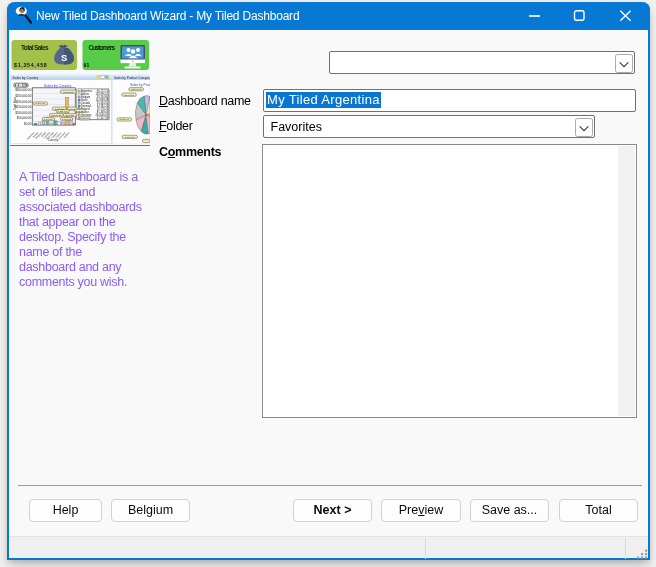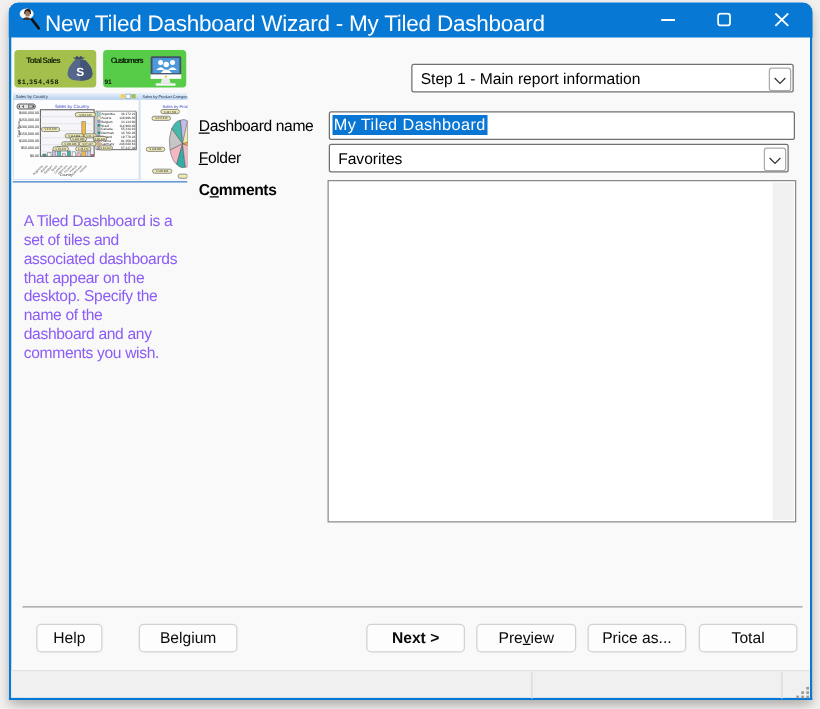--- a/index.html
+++ b/index.html
@@ -2,21 +2,21 @@
 <html><head>
 <meta charset="utf-8">
 <style>
   html,body{margin:0;padding:0;}
   body{width:656px;height:567px;background:#f1f0ef;font-family:"Liberation Sans",sans-serif;overflow:hidden;position:relative;}
   .abs{position:absolute;}
   #win{left:7px;top:2px;width:639px;height:556px;background:#f9f9f9;
        border:2px solid #0878d5;border-top:none;border-radius:8px 8px 0 0;
        box-shadow:0 7px 12px -2px rgba(0,0,0,.20),0 2px 5px rgba(0,0,0,.10);}
   #titlebar{left:7px;top:2px;width:643px;height:28px;background:#0878d5;border-radius:8px 8px 0 0;}
-  #title{left:36px;top:8.5px;font-size:18px;letter-spacing:-0.2px;color:#fff;white-space:nowrap;text-align:right;}
+  #title{left:36px;top:8.5px;font-size:12px;letter-spacing:-0.2px;color:#fff;white-space:nowrap;text-align:right;}
   
   .combo{background:#fff;border:1px solid #707070;border-radius:2px;box-sizing:border-box;}
   .combobtn{position:absolute;top:2px;right:1px;width:16px;height:17px;border:1px solid #ababab;border-radius:2.5px;background:#fff;}
   .chev{position:absolute;left:3px;top:5.5px;width:10px;height:8px;}
   .lbl{font-size:12.5px;letter-spacing:-0.3px;color:#000;}
   .btn{position:absolute;height:23px;box-sizing:border-box;background:#fdfdfd;border:1px solid #d1d1d1;border-radius:4px;
        font-size:12.5px;color:#0b0b0b;text-align:center;line-height:21px;}
 </style>
 </head>
 <body>
@@ -212,56 +212,55 @@
       <text x="359.25" y="293.4">$ 106,926</text>
     </g>
   <rect x="0" y="315" width="420" height="4.0" fill="#3a7ac8"></rect>
   </svg>
 
   <div class="abs" style="left:19px;top:170px;font-size:12.5px;letter-spacing:-0.28px;line-height:15px;color:#8b5cf6;">
     A Tiled Dashboard is a<br>set of tiles and<br>associated dashboards<br>that appear on the<br>desktop. Specify the<br>name of the<br>dashboard and any<br>comments you wish.
   </div>
 
   <div class="abs combo" style="left:329px;top:51px;width:306px;height:23px;">
-    <div class="abs" style="left:6.5px;top:4px;font-size:12.5px;">Step 1 - Main report information</div>
     <div class="combobtn">
       <svg class="chev" viewBox="0 0 10 8">
         <path d="M0.7 1.4 L5 5.7 L9.3 1.4" fill="none" stroke="#3a3a3a" stroke-width="1.1"></path>
       </svg>
     </div>
   </div>
 
   <div class="abs lbl" style="left:159px;top:93.5px;"><u>D</u>ashboard name</div>
   <div class="abs lbl" style="left:159px;top:119px;"><u>F</u>older</div>
   <div class="abs lbl" style="left:159px;top:144.5px;font-weight:bold;">C<u>o</u>mments</div>
 
   <div class="abs" style="left:263px;top:89px;width:373px;height:23px;background:#fff;border:1px solid #707070;border-radius:2px;box-sizing:border-box;">
-    <div class="abs" style="left:1.5px;top:2px;height:15.5px;background:#0a76d3;color:#fff;font-size:13px;letter-spacing:0.33px;line-height:15.5px;padding:0 1px 0 1.5px;">My Tiled Dashboard</div>
-  </div>
-
-  <div class="abs combo" style="left:263px;top:115px;width:368px;height:23px;">
+    <div class="abs" style="left:1.5px;top:2px;height:15.5px;background:#0a76d3;color:#fff;font-size:13px;letter-spacing:0.33px;line-height:15.5px;padding:0 1px 0 1.5px;">My Tiled Argentina</div>
+  </div>
+
+  <div class="abs combo" style="left:263px;top:115px;width:332px;height:23px;">
     <div class="abs" style="left:6.5px;top:4px;font-size:12.5px;">Favorites</div>
     <div class="combobtn">
       <svg class="chev" viewBox="0 0 10 8">
         <path d="M0.7 1.4 L5 5.7 L9.3 1.4" fill="none" stroke="#3a3a3a" stroke-width="1.1"></path>
       </svg>
     </div>
   </div>
 
   <div class="abs" style="left:262px;top:143.5px;width:374.5px;height:274px;background:#fff;border:1px solid #8a8a8a;box-sizing:border-box;">
     <div class="abs" style="right:1px;top:1px;width:17px;height:270px;background:#f1f1f1;"></div>
   </div>
 
   <div class="abs" style="left:17.5px;top:485px;width:624.5px;height:1px;background:#9b9b9b;"></div>
 
-  <div class="btn" style="left:29px;top:499px;width:53px;">Help</div>
+  <div class="btn" style="left:29px;top:499px;width:73px;">Help</div>
   <div class="btn" style="left:111px;top:499px;width:79px;">Belgium</div>
   <div class="btn" style="left:293px;top:499px;width:79px;font-weight:bold;">Next &gt;</div>
   <div class="btn" style="left:381px;top:499px;width:80px;">Pre<u>v</u>iew</div>
-  <div class="btn" style="left:470px;top:499px;width:79px;">Price as...</div>
+  <div class="btn" style="left:470px;top:499px;width:79px;">Save as...</div>
   <div class="btn" style="left:559px;top:499px;width:79px;">Total</div>
 
   <div class="abs" style="left:9px;top:536px;width:639px;height:22px;background:#f0f0f0;border-top:1px solid #e2e2e2;box-sizing:border-box;">
     <div class="abs" style="left:416px;top:1px;width:1px;height:21px;background:#d8d8d8;"></div>
     <div class="abs" style="left:616px;top:1px;width:1px;height:21px;background:#d8d8d8;"></div>
   </div>
 
   <svg class="abs" style="left:636px;top:549px" width="12" height="10" viewBox="0 0 12 10">
     <g fill="#9d9d9d">
       <rect x="9" y="0.5" width="2.2" height="2.2"></rect>

